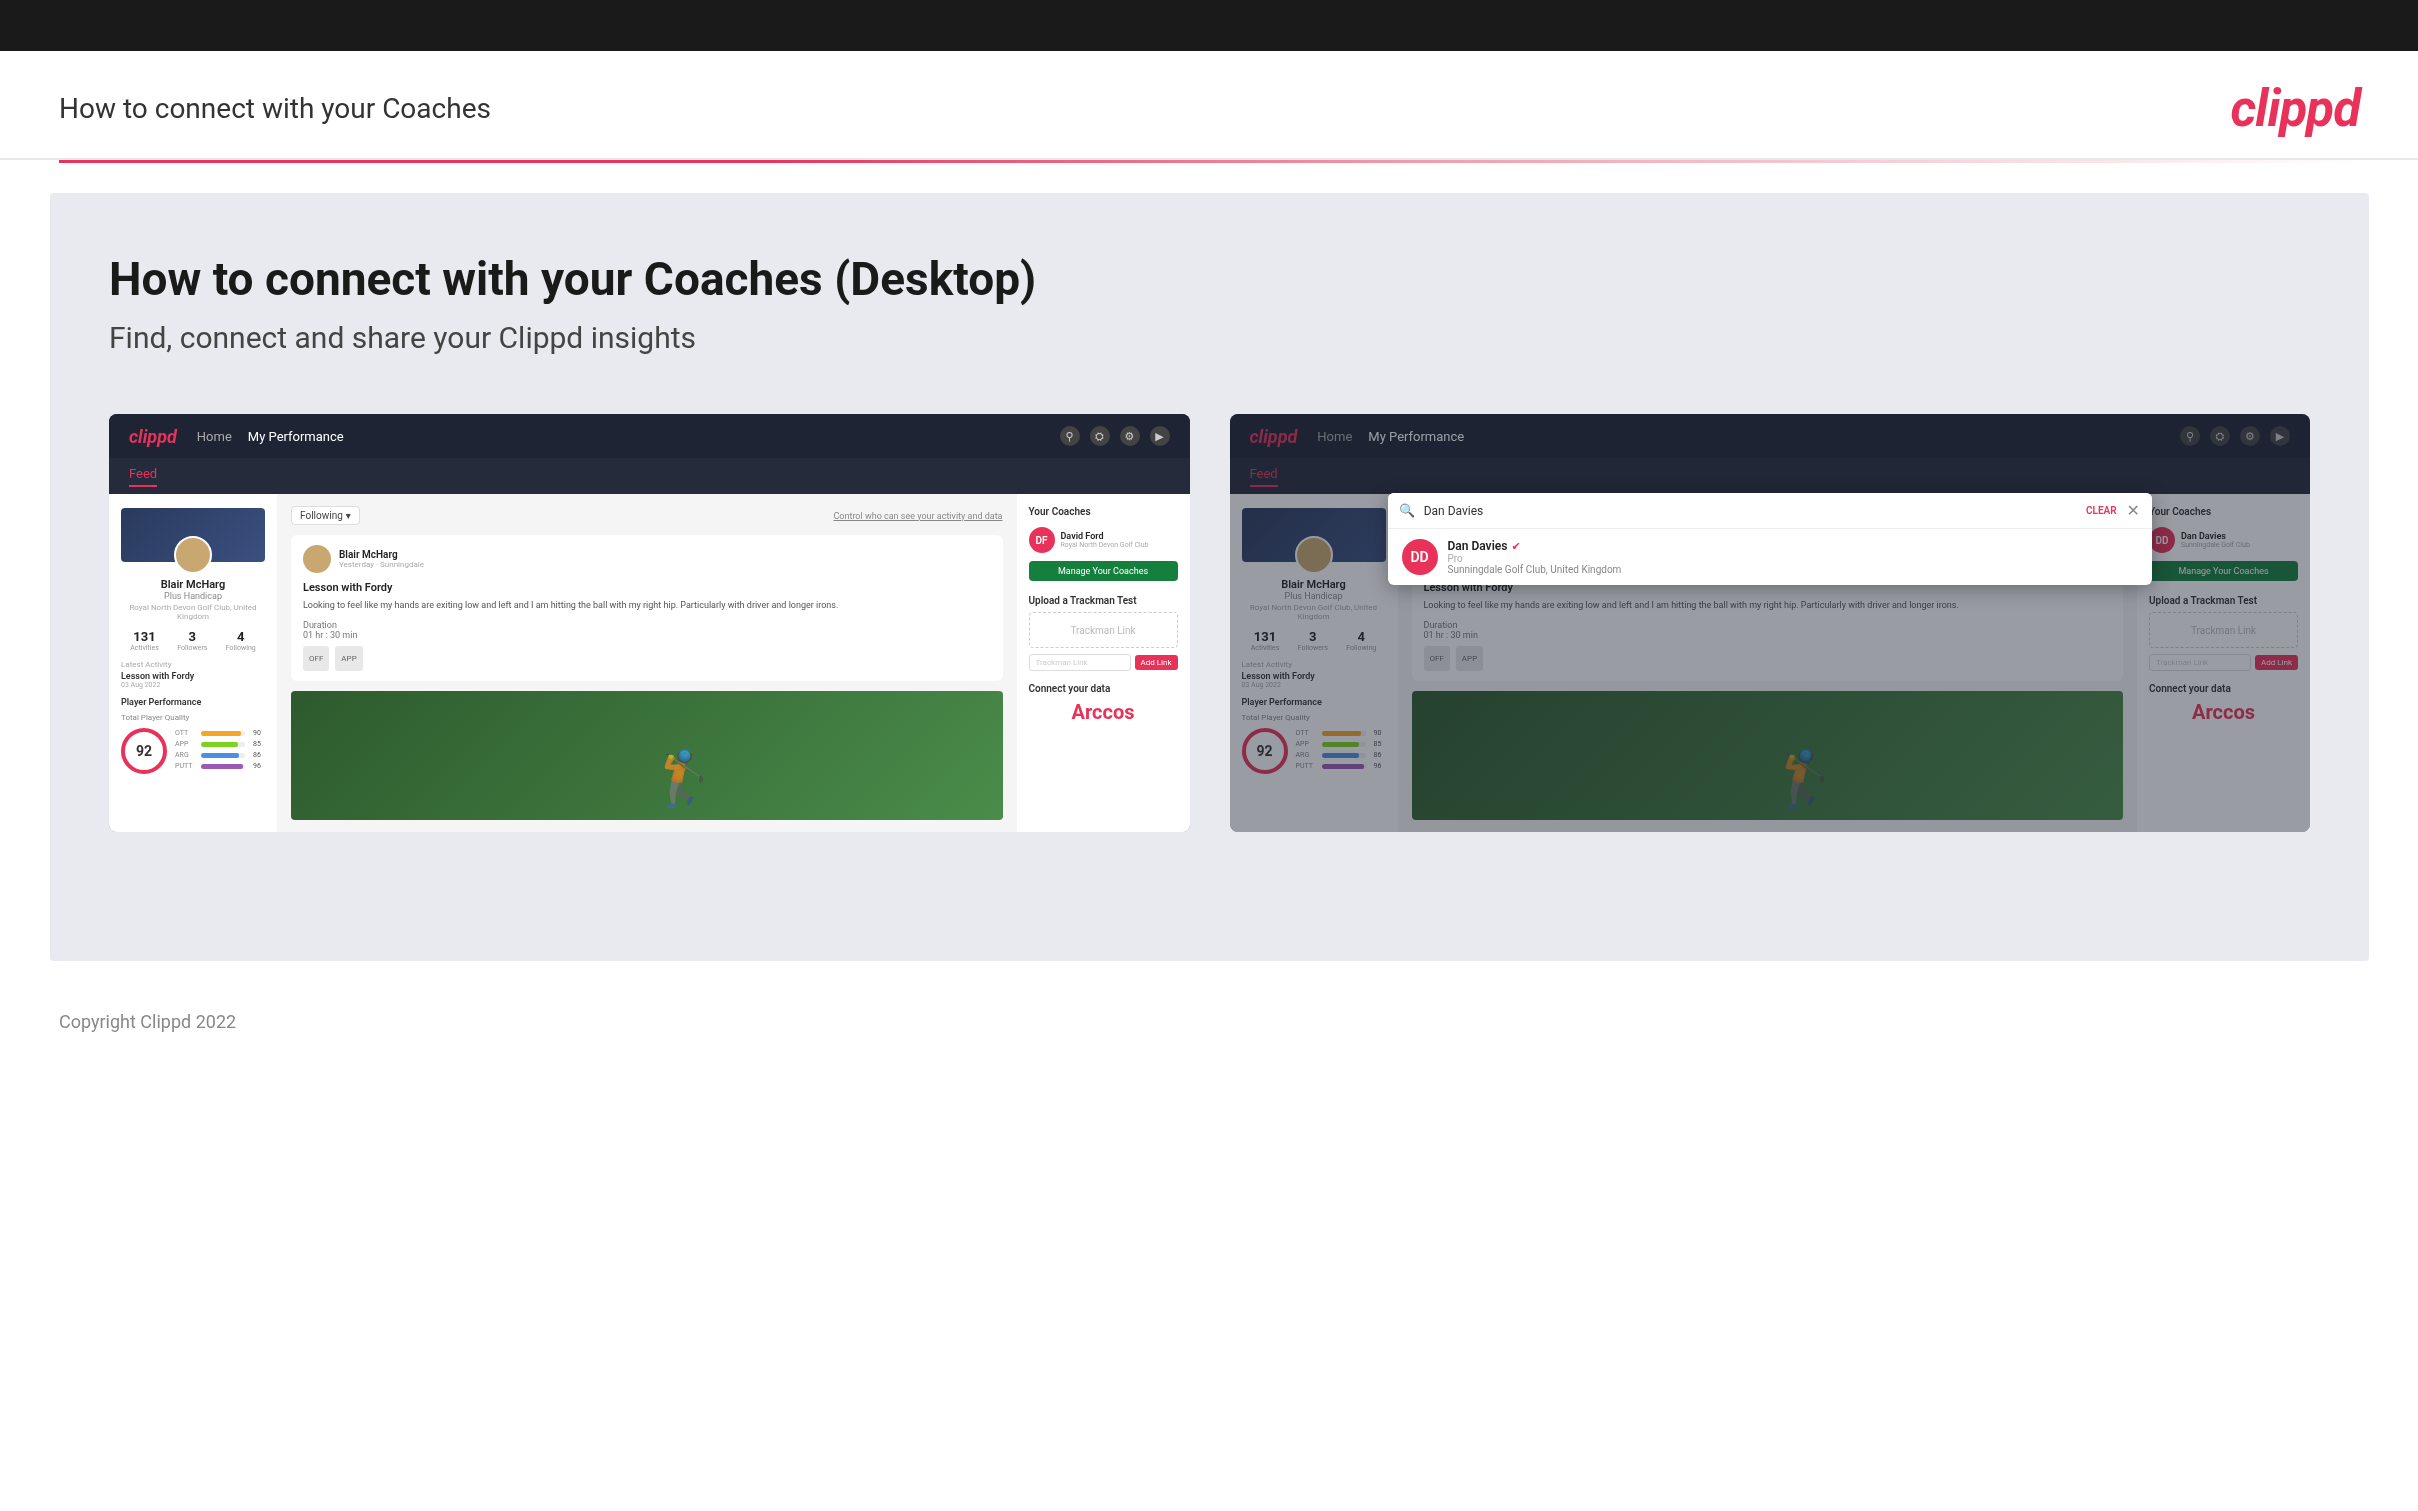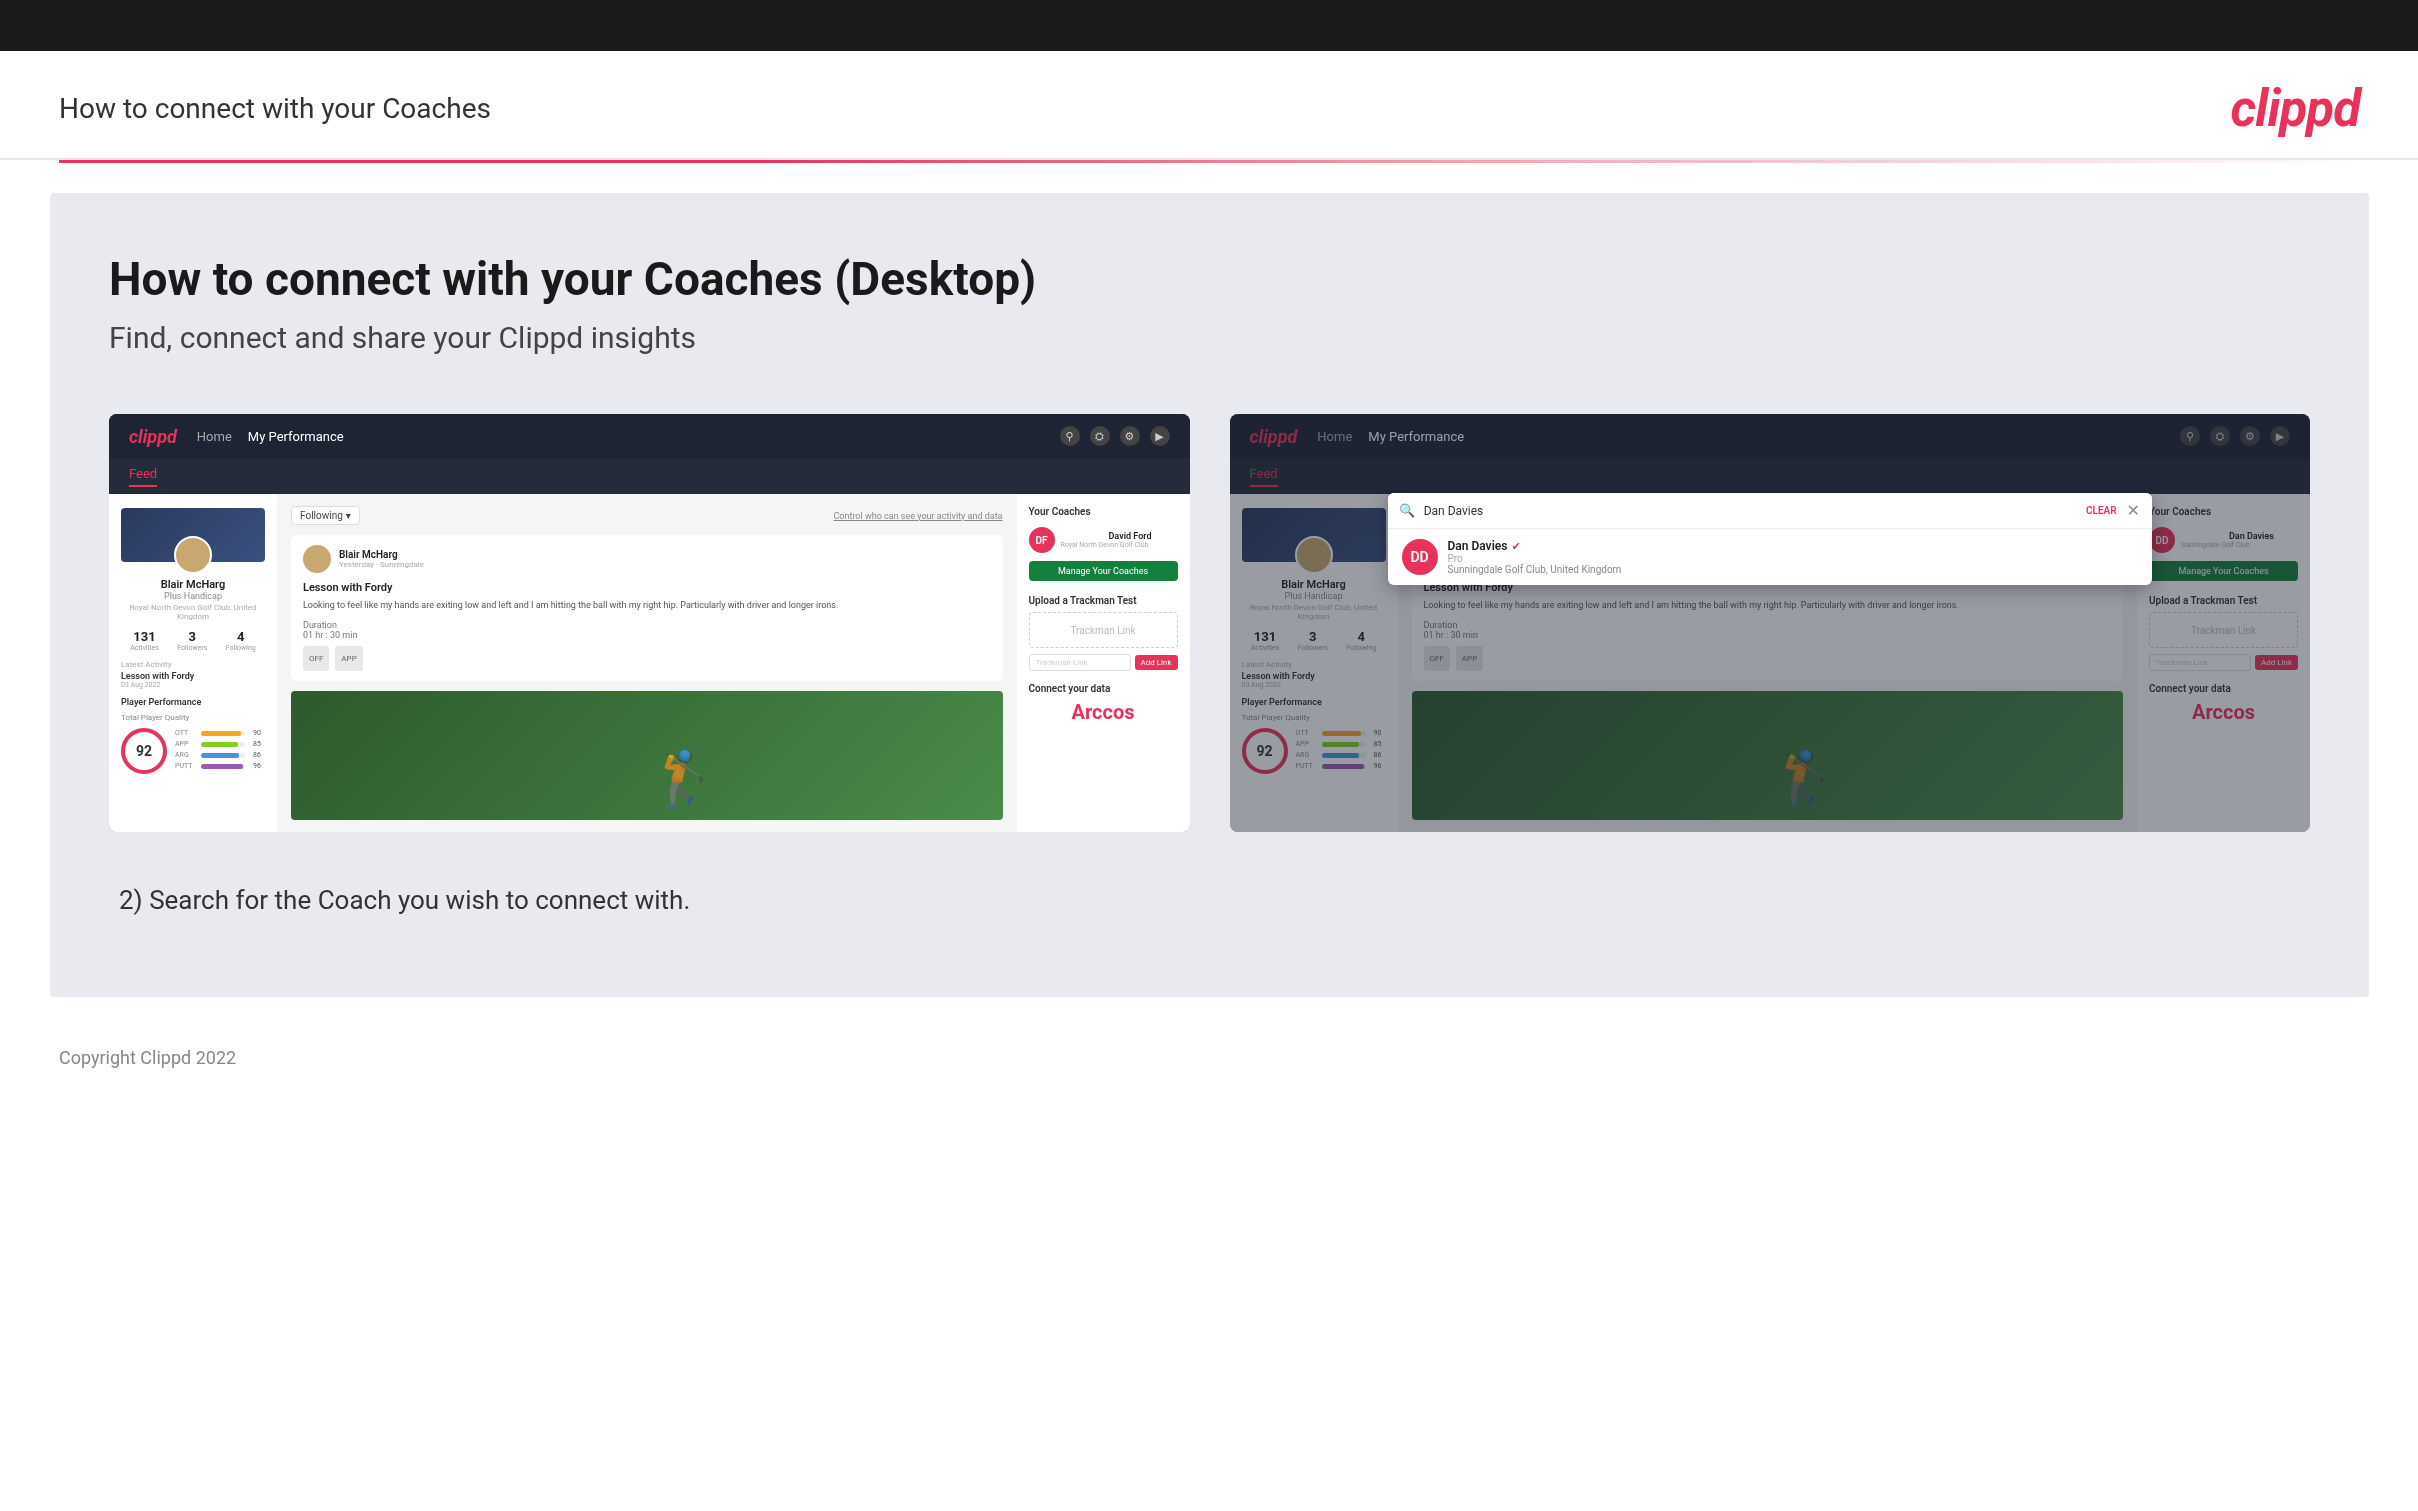--- a/index.html
+++ b/index.html
@@ -453,21 +453,20 @@
       justify-content: center;
       font-size: 10px;
       color: #fff;
       font-weight: 600;
     }
 
     .coach-name {
       font-size: 9px;
       font-weight: 600;
       color: #222;
-      margin-left: 48px;
     }
 
     .coach-club {
       font-size: 7px;
       color: #aaa;
     }
 
     .manage-btn {
       background: #15803d;
       color: #fff;
@@ -973,26 +972,20 @@
             <div class="result-role">Pro</div>
             <div class="result-club">Sunningdale Golf Club, United Kingdom</div>
           </div>
         </div>
       </div>
     </div>
 
   </div>
 
   <div class="steps-row">
-    <div class="step-desc">
-      <p class="step-text">
-        <span>2)</span>
-        <span>Search for the Coach you wish to connect with.</span>
-      </p>
-    </div>
   </div>
 
 </div>
 
 <div class="footer">
   <span>Copyright Clippd 2022</span>
 </div>
 
 
 </body></html>

